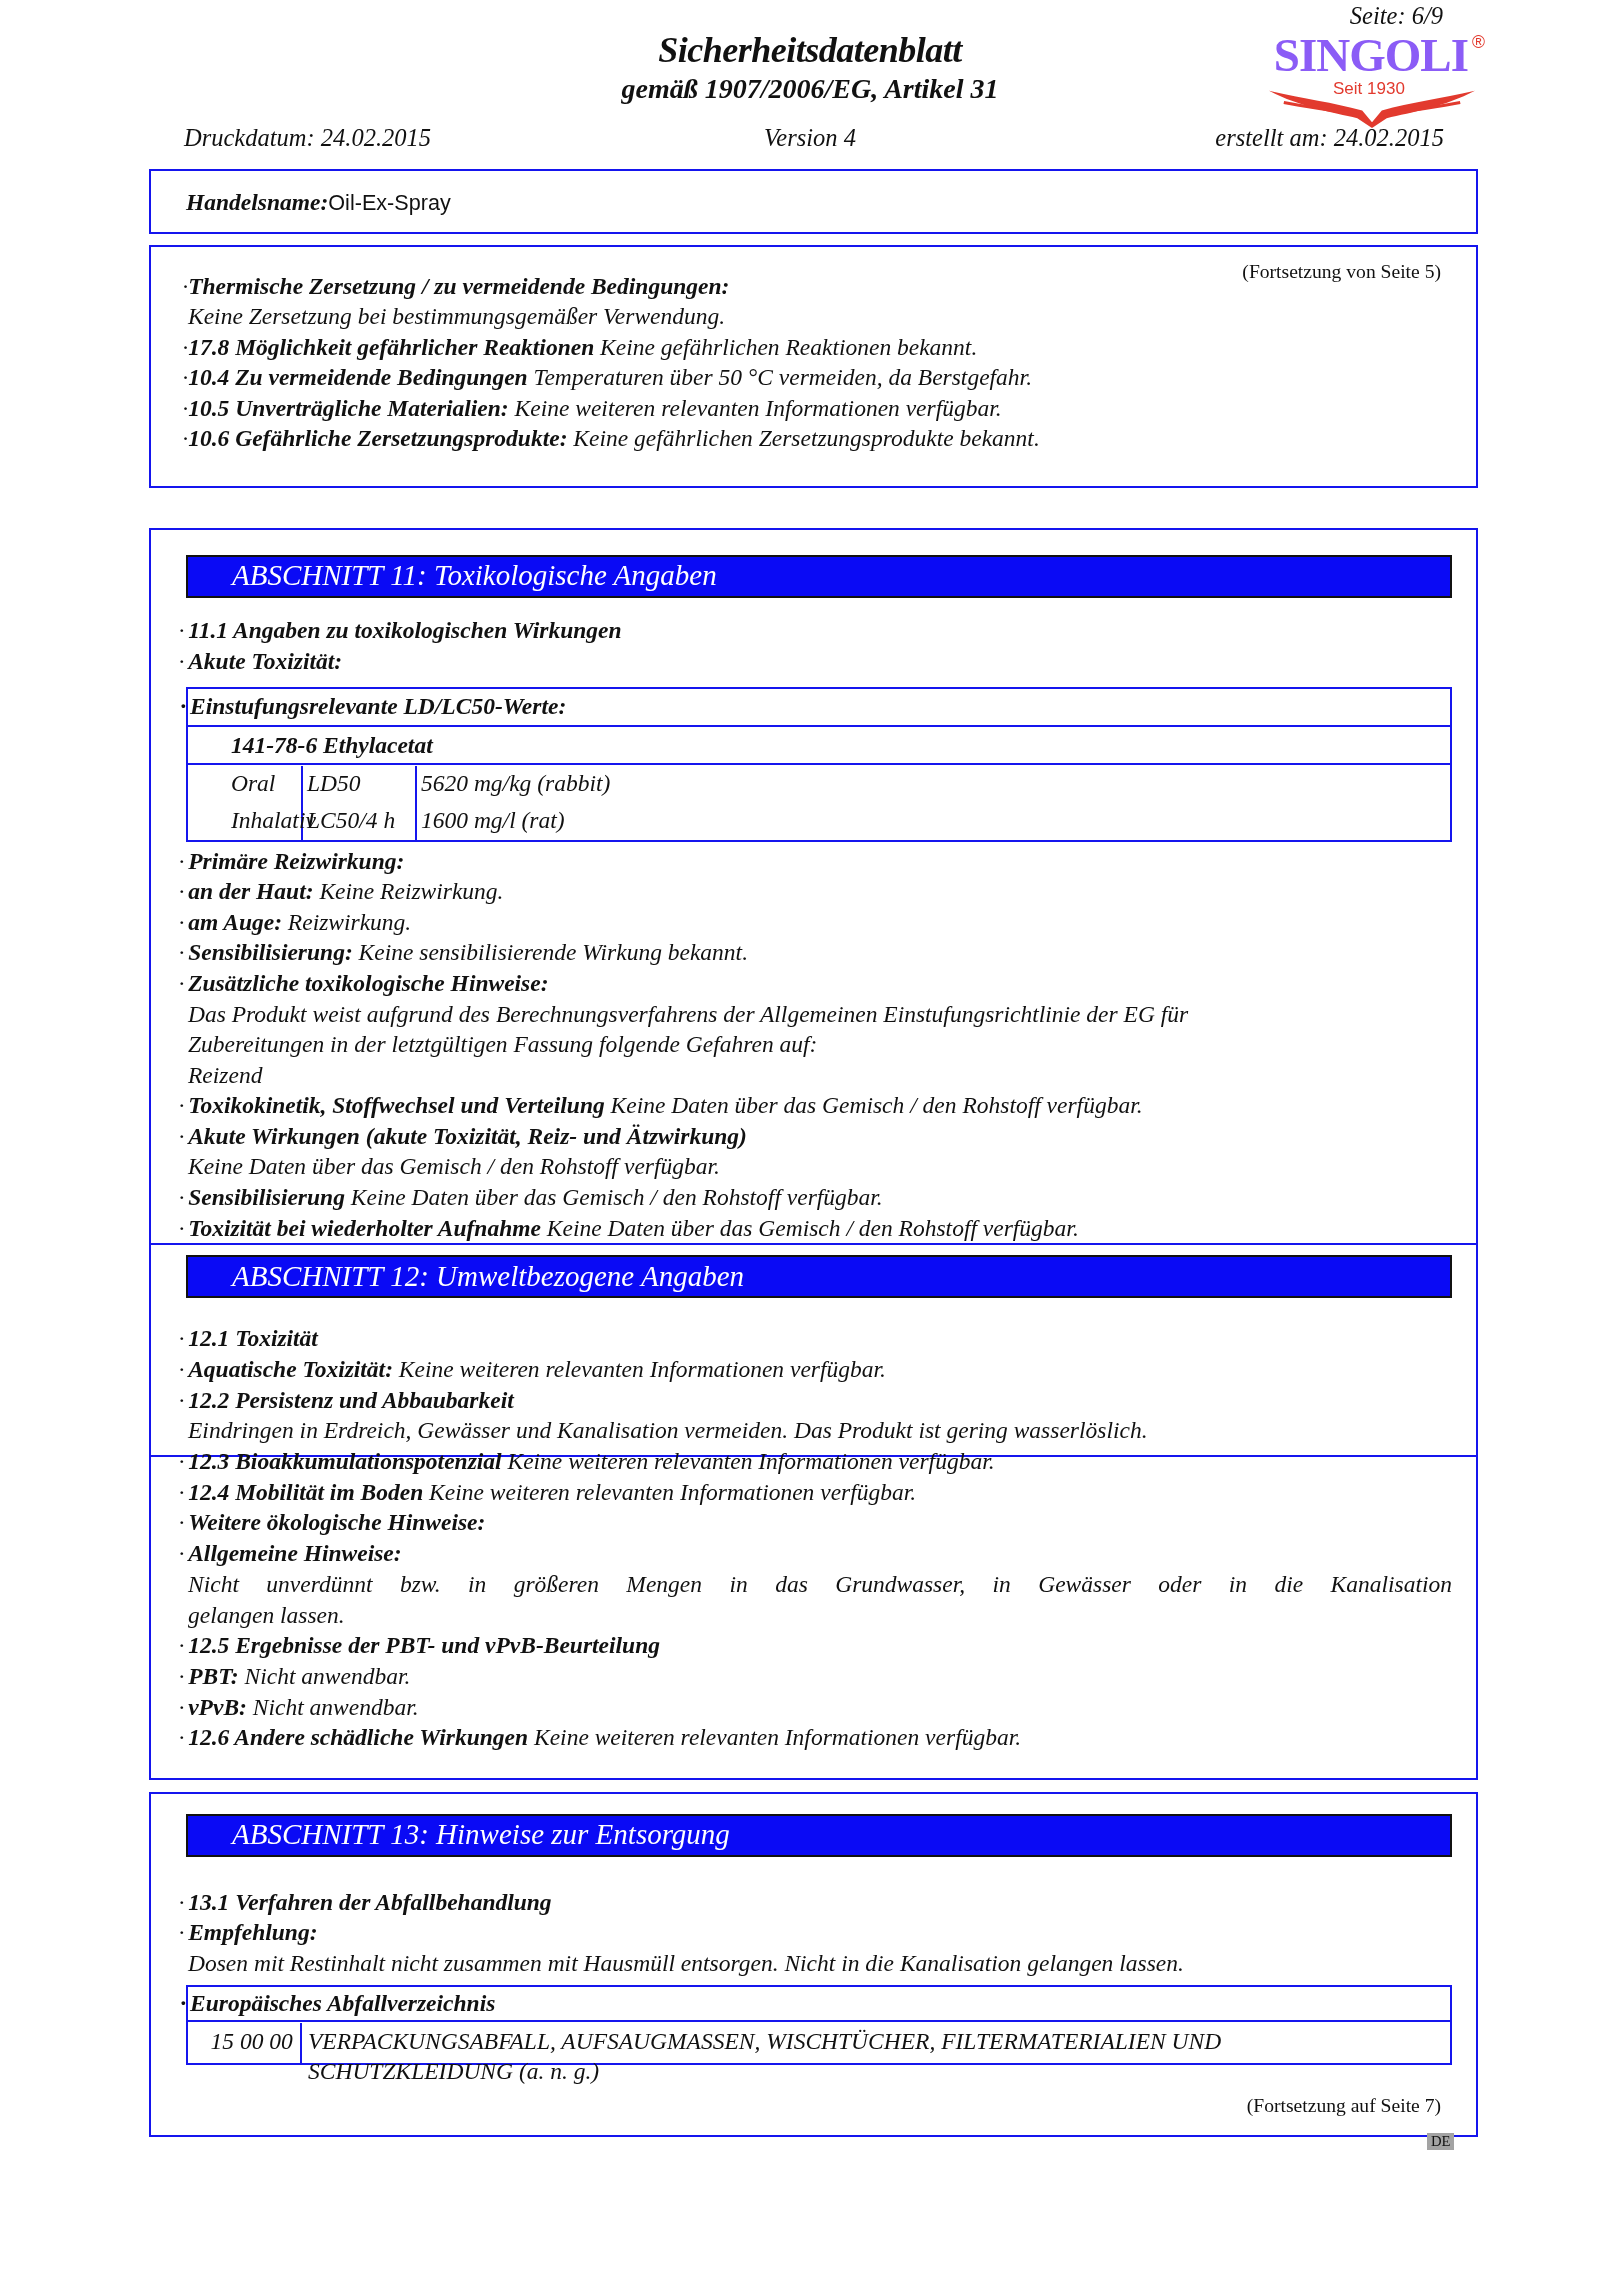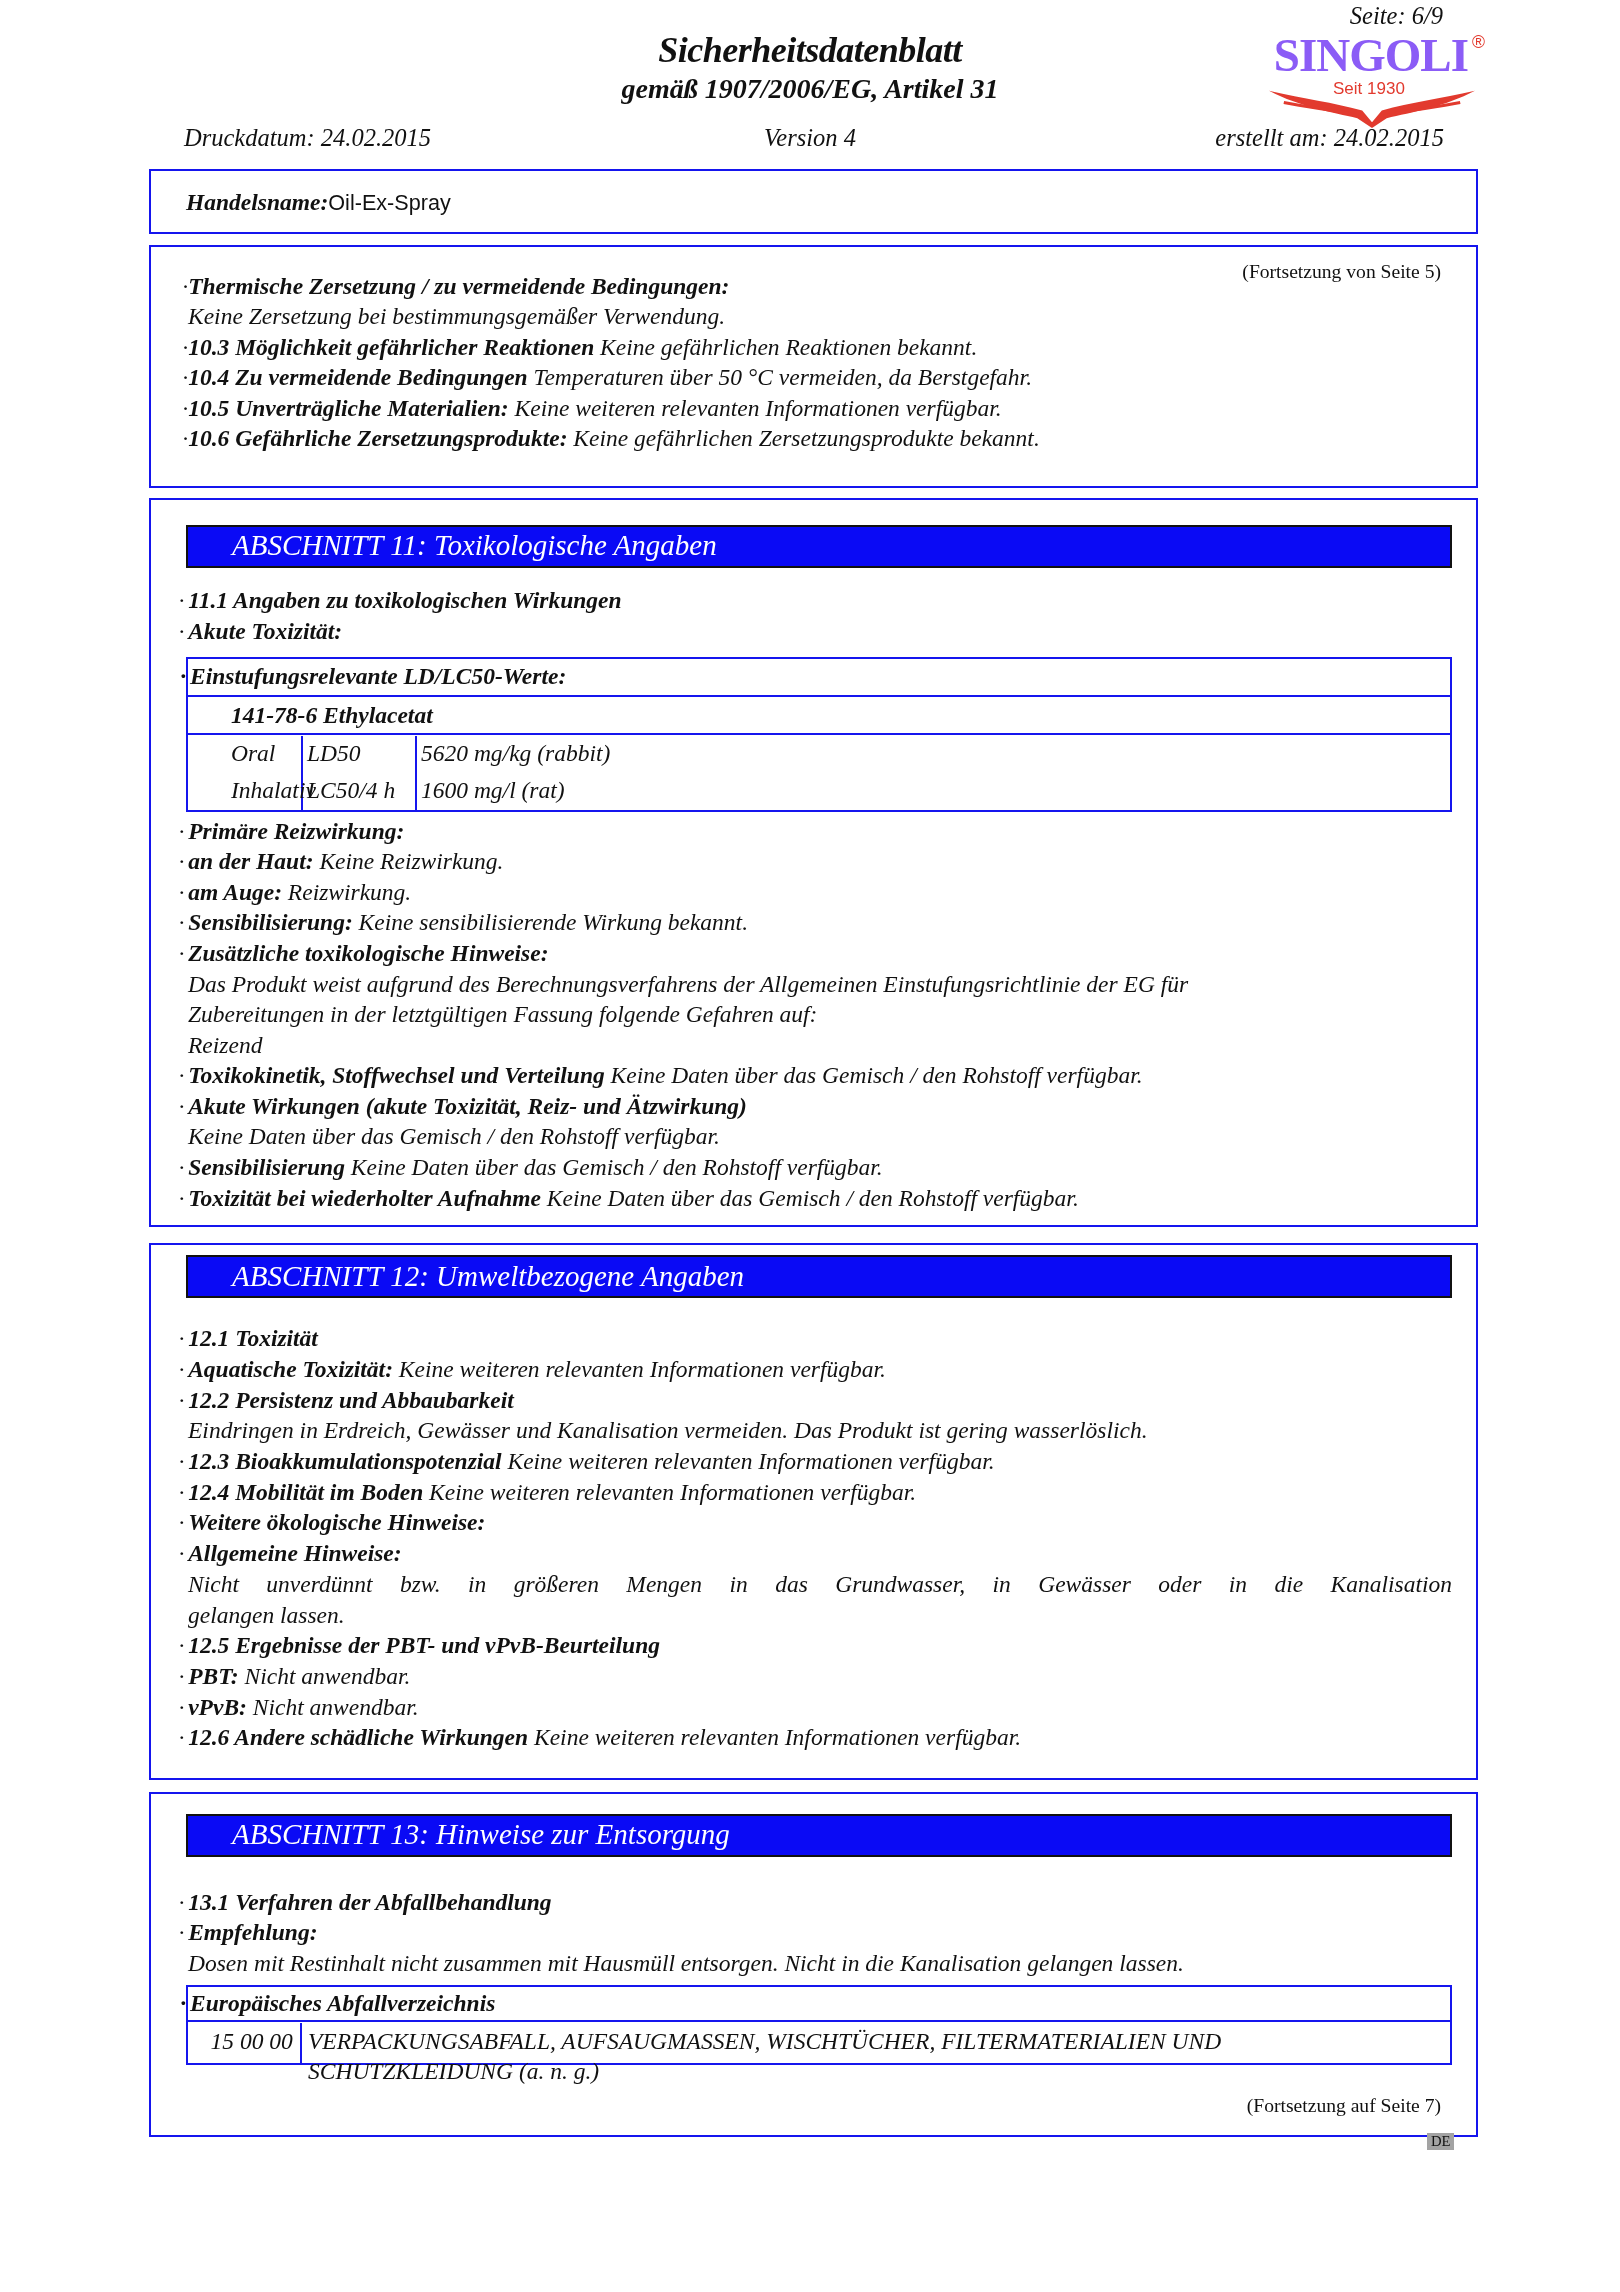--- a/index.html
+++ b/index.html
@@ -71,28 +71,28 @@
   <div class="tradename">
     <span class="lbl">Handelsname:</span><span class="val">Oil-Ex-Spray</span>
   </div>
 </div>
 
 <div class="box" style="top:245px;height:243px;text-align:right;">
   <div class="right-note" style="top:13.7px;">(Fortsetzung von Seite 5)</div>
   <div id="s10">
       <div class="line it" style="top: 23.5px;"><span class="dot">·</span><span class="b">Thermische Zersetzung / zu vermeidende Bedingungen:</span><span></span></div>
       <div class="line it" style="top: 54px; left: 37px;"><span>Keine Zersetzung bei bestimmungsgemäßer Verwendung.</span></div>
-      <div class="line it" style="top: 85px;"><span class="dot">·</span><span class="b">10.3 Möglichkeit gefährlicher Reaktionen</span><span> Keine gefährlichen Reaktionen bekannt.</span></div>
+      <div class="line it" style="top: 85px;"><span class="dot">·</span><span class="b">17.8 Möglichkeit gefährlicher Reaktionen</span><span> Keine gefährlichen Reaktionen bekannt.</span></div>
       <div class="line it" style="top: 115px;"><span class="dot">·</span><span class="b">10.4 Zu vermeidende Bedingungen</span><span> Temperaturen über 50 °C vermeiden, da Berstgefahr.</span></div>
       <div class="line it" style="top: 146px;"><span class="dot">·</span><span class="b">10.5 Unverträgliche Materialien:</span><span> Keine weiteren relevanten Informationen verfügbar.</span></div>
       <div class="line it" style="top: 176px;"><span class="dot">·</span><span class="b">10.6 Gefährliche Zersetzungsprodukte:</span><span> Keine gefährlichen Zersetzungsprodukte bekannt.</span></div>
     </div>
 </div>
 
-<div class="box" style="top:498px;height:729px;">
+<div class="box" style="top:528px;height:929px;">
   <div class="sec-header" style="top:24.5px;">
     <span>ABSCHNITT 11: Toxikologische Angaben</span>
   </div>
   <div id="s11top">
       <div class="line it" style="top: 85px;"><span class="dot">·</span><span class="b">11.1 Angaben zu toxikologischen Wirkungen</span><span></span></div>
       <div class="line it" style="top: 116px;"><span class="dot">·</span><span class="b">Akute Toxizität:</span><span></span></div>
     </div>
 
   <div class="tbl" style="top:157px;height:155px;">
     <div class="tbl-row" style="top:0;height:36px;">

